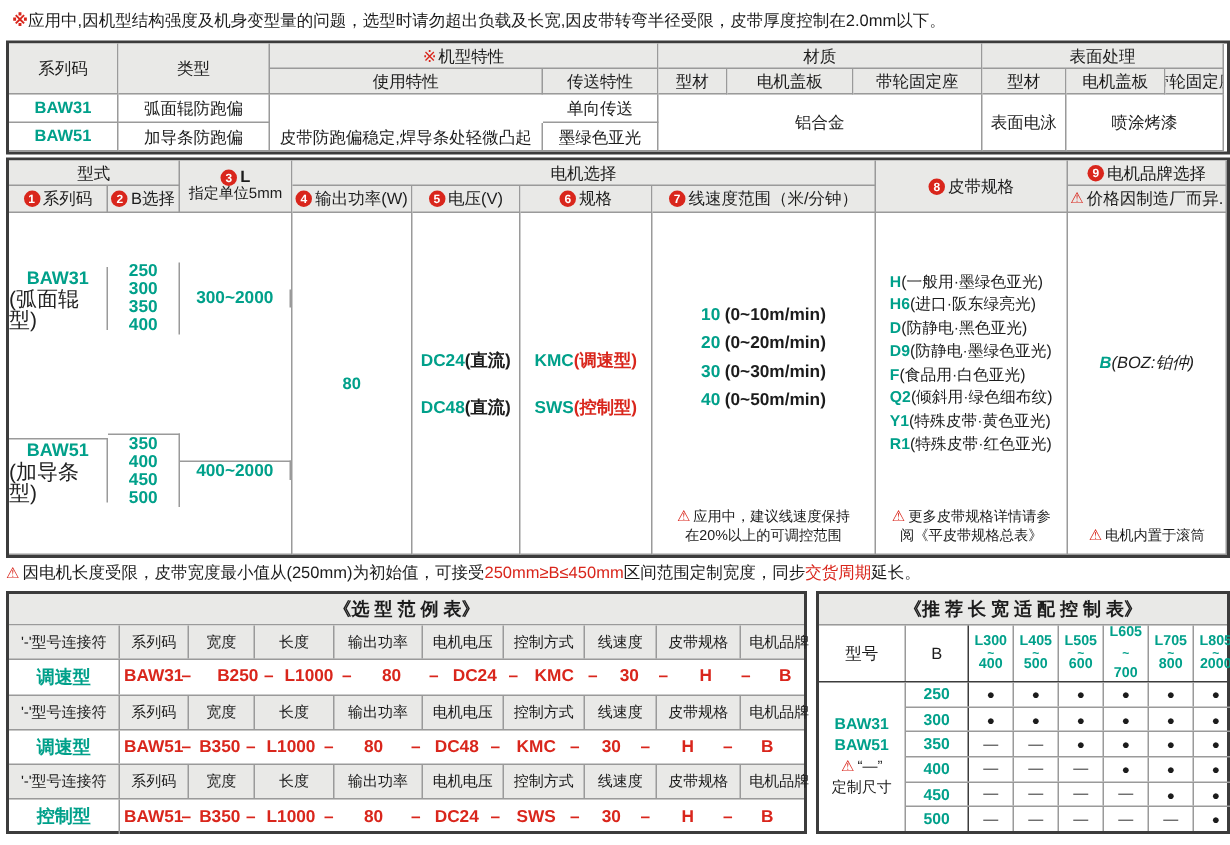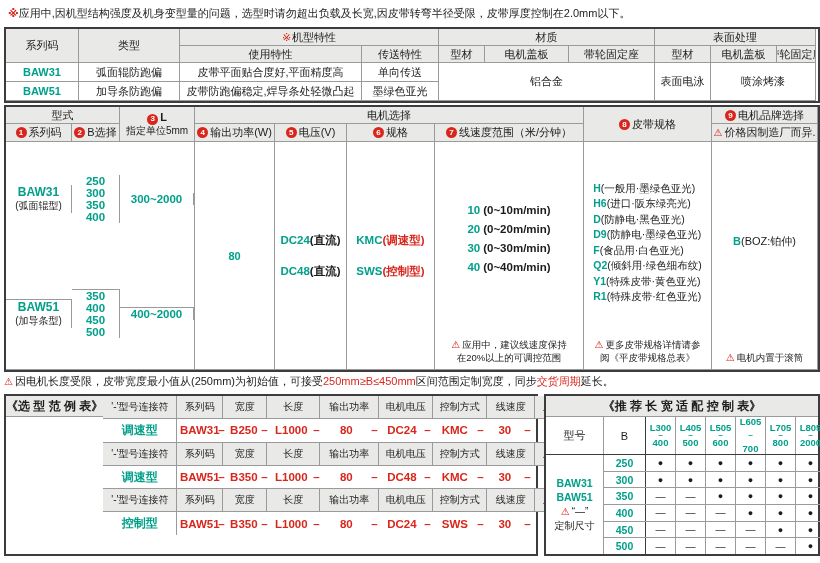--- a/index.html
+++ b/index.html
@@ -43,44 +43,44 @@
   .mt-series{grid-area:2/1/3/2}.mt-width{grid-area:2/2/3/3}.mt-power{grid-area:2/4/3/5}
   .mt-volt{grid-area:2/5/3/6}.mt-spec{grid-area:2/6/3/7}.mt-speed{grid-area:2/7/3/8}
   .mt-brandnote{grid-area:2/9/3/10;font-size:9.5px;}
   .mt-len .sub{font-size:10px;}
   .mb-left{grid-area:3/1/4/4;padding:0!important;display:grid!important;
     grid-template-columns:66px 48px 74px;grid-template-rows:114px 114px;}
   .mb-left>div{display:flex;align-items:center;justify-content:center;border-right:1px solid var(--ib);}
   .mb-left>div.bot{border-top:1px solid var(--ib);}
   .mb-left .sercell{flex-direction:column;line-height:14px;}
   .mb-left .sercell .ser{color:var(--teal);font-weight:bold;font-size:12px;}
-  .mb-left .sercell .sub{font-size:10px;color:#222;}
+  .mb-left .sercell .sub{font-size:14px;color:#222;}
   .wlist{display:flex;flex-direction:column;justify-content:space-evenly;height:100%;width:100%;align-items:center;}
   .wlist div{color:var(--teal);font-weight:bold;font-size:11.5px;}
   .lval{color:var(--teal);font-weight:bold;font-size:11.5px;}
   .mb-power{grid-area:3/4/4/5;color:var(--teal);font-weight:bold;font-size:12px;}
   .mb-volt{grid-area:3/5/4/6}.mb-spec{grid-area:3/6/4/7}.mb-speed{grid-area:3/7/4/8}
   .mb-belt{grid-area:3/8/4/9}.mb-brandv{grid-area:3/9/4/10}
   .stackcell{display:flex;flex-direction:column;justify-content:center;gap:16px;}
   .stackcell .line{white-space:nowrap;font-size:11.5px;font-weight:bold;}
   .stackcell .code{color:var(--teal);}
   .mb-spec .paren{color:var(--red);}
   .speedlist{display:flex;flex-direction:column;gap:7px;margin-top:-34px;}
   .speedlist .line{white-space:nowrap;font-size:11.5px;font-weight:bold;}
   .speedlist .code{color:var(--teal);margin-right:3px;}
   .beltlist{display:flex;flex-direction:column;justify-content:flex-start;margin-top:-26px;line-height:15.5px;}
   .beltlist .line{white-space:nowrap;font-size:10.5px;}
   .beltlist .code{color:var(--teal);font-weight:bold;}
-  .brandline{white-space:nowrap;font-size:11px;margin-top:-28px;}
+  .brandline{white-space:nowrap;font-size:11px;margin-top:-28px;font-style:italic;}
   .brandline .code{color:var(--teal);font-weight:bold;}
   .cell-note{position:absolute;bottom:5px;left:0;right:0;text-align:center;font-size:9.5px;line-height:13px;white-space:nowrap;}
   
   #mid-note{left:4px;top:374px;width:814px;font-size:11px;white-space:nowrap;}
   
-  #ex-table{left:4px;top:394px;width:530px;height:158px;border:2px solid #3c3c3c;display:flex;flex-direction:row;background:#fff;}
+  #ex-table{left:4px;top:394px;width:530px;height:158px;border:2px solid #3c3c3c;display:flex;flex-direction:column;background:#fff;}
   #ex-table .title{height:20px;flex:none;background:var(--hbg);display:flex;align-items:center;justify-content:center;
     font-size:12px;font-weight:bold;border-bottom:1px solid var(--ib);}
   #ex-table .row{height:22.3px;flex:none;display:flex;border-bottom:1px solid var(--ib);}
   #ex-table .row:last-child{border-bottom:none;}
   #ex-table .hrow{background:var(--hbg);}
   #ex-table .hcell{flex:none;display:flex;align-items:center;justify-content:center;font-size:10px;
     border-right:1px solid var(--ib);overflow:hidden;white-space:nowrap;}
   #ex-table .hcell:last-child{border-right:none;}
   #ex-table .lblcell{flex:none;width:73px;display:flex;align-items:center;justify-content:center;
     border-right:1px solid var(--ib);color:var(--teal);font-weight:bold;font-size:12px;}
@@ -134,21 +134,20 @@
     <div class="hd st-mat">材质</div>
     <div class="hd st-mp">型材</div>
     <div class="hd st-mc">电机盖板</div>
     <div class="hd st-mb">带轮固定座</div>
     <div class="hd st-sur">表面处理</div>
     <div class="hd st-sp">型材</div>
     <div class="hd st-sc">电机盖板</div>
     <div class="hd st-sb">带轮固定座</div>
     <div class="st-r1s teal">BAW31</div>
     <div class="st-r1t">弧面辊防跑偏</div>
-    <div class="st-r1u">皮带平面贴合度好,平面精度高</div>
     <div class="st-r1x">单向传送</div>
     <div class="st-r2s teal">BAW51</div>
     <div class="st-r2t">加导条防跑偏</div>
     <div class="st-r2u">皮带防跑偏稳定,焊导条处轻微凸起</div>
     <div class="st-r2x">墨绿色亚光</div>
     <div class="st-alu">铝合金</div>
     <div class="st-ed">表面电泳</div>
     <div class="st-paint">喷涂烤漆</div>
   </div>
 
@@ -235,21 +234,21 @@
       </div>
     <div class="mb-spec stackcell" id="speccell">
         <div class="line"><span class="code">KMC</span><span class="paren">(调速型)</span></div>
         <div class="line"><span class="code">SWS</span><span class="paren">(控制型)</span></div>
       </div>
     <div class="mb-speed">
       <div class="speedlist" id="speedlist">
           <div class="line"><span class="code">10</span><span>(0~10m/min)</span></div>
           <div class="line"><span class="code">20</span><span>(0~20m/min)</span></div>
           <div class="line"><span class="code">30</span><span>(0~30m/min)</span></div>
-          <div class="line"><span class="code">40</span><span>(0~40m/min)</span></div>
+          <div class="line"><span class="code">40</span><span>(0~50m/min)</span></div>
         </div>
       <div class="cell-note">
         <span class="warn">⚠</span><span>应用中，建议线速度保持</span><br>
         <span>在20%以上的可调控范围</span>
       </div>
     </div>
     <div class="mb-belt">
       <div class="beltlist" id="beltlist">
           <div class="line"><span class="code">H</span><span>(一般用·墨绿色亚光)</span></div>
           <div class="line"><span class="code">H6</span><span>(进口·阪东绿亮光)</span></div>
@@ -288,21 +287,21 @@
           <div class="hcell" style="width: 53px;">控制方式</div>
           <div class="hcell" style="width: 47px;">线速度</div>
           <div class="hcell" style="width: 55px;">皮带规格</div>
           <div class="hcell" style="width: 51px;">电机品牌</div>
         </div>
         <div class="row">
           <div class="lblcell">调速型</div>
           <div class="valflex">
             <span class="part" style="width: 45px;">BAW31</span>
             <span class="jn">–</span>
-            <span class="part" style="width: 43px;">B250</span>
+            <span class="part" style="width: 43px; margin-left: 12px;">B250</span>
             <span class="jn">–</span>
             <span class="part" style="width: 52px;">L1000</span>
             <span class="jn">–</span>
             <span class="part" style="width: 58px;">80</span>
             <span class="jn">–</span>
             <span class="part" style="width: 53px;">DC24</span>
             <span class="jn">–</span>
             <span class="part" style="width: 53px;">KMC</span>
             <span class="jn">–</span>
             <span class="part" style="width: 47px;">30</span>

